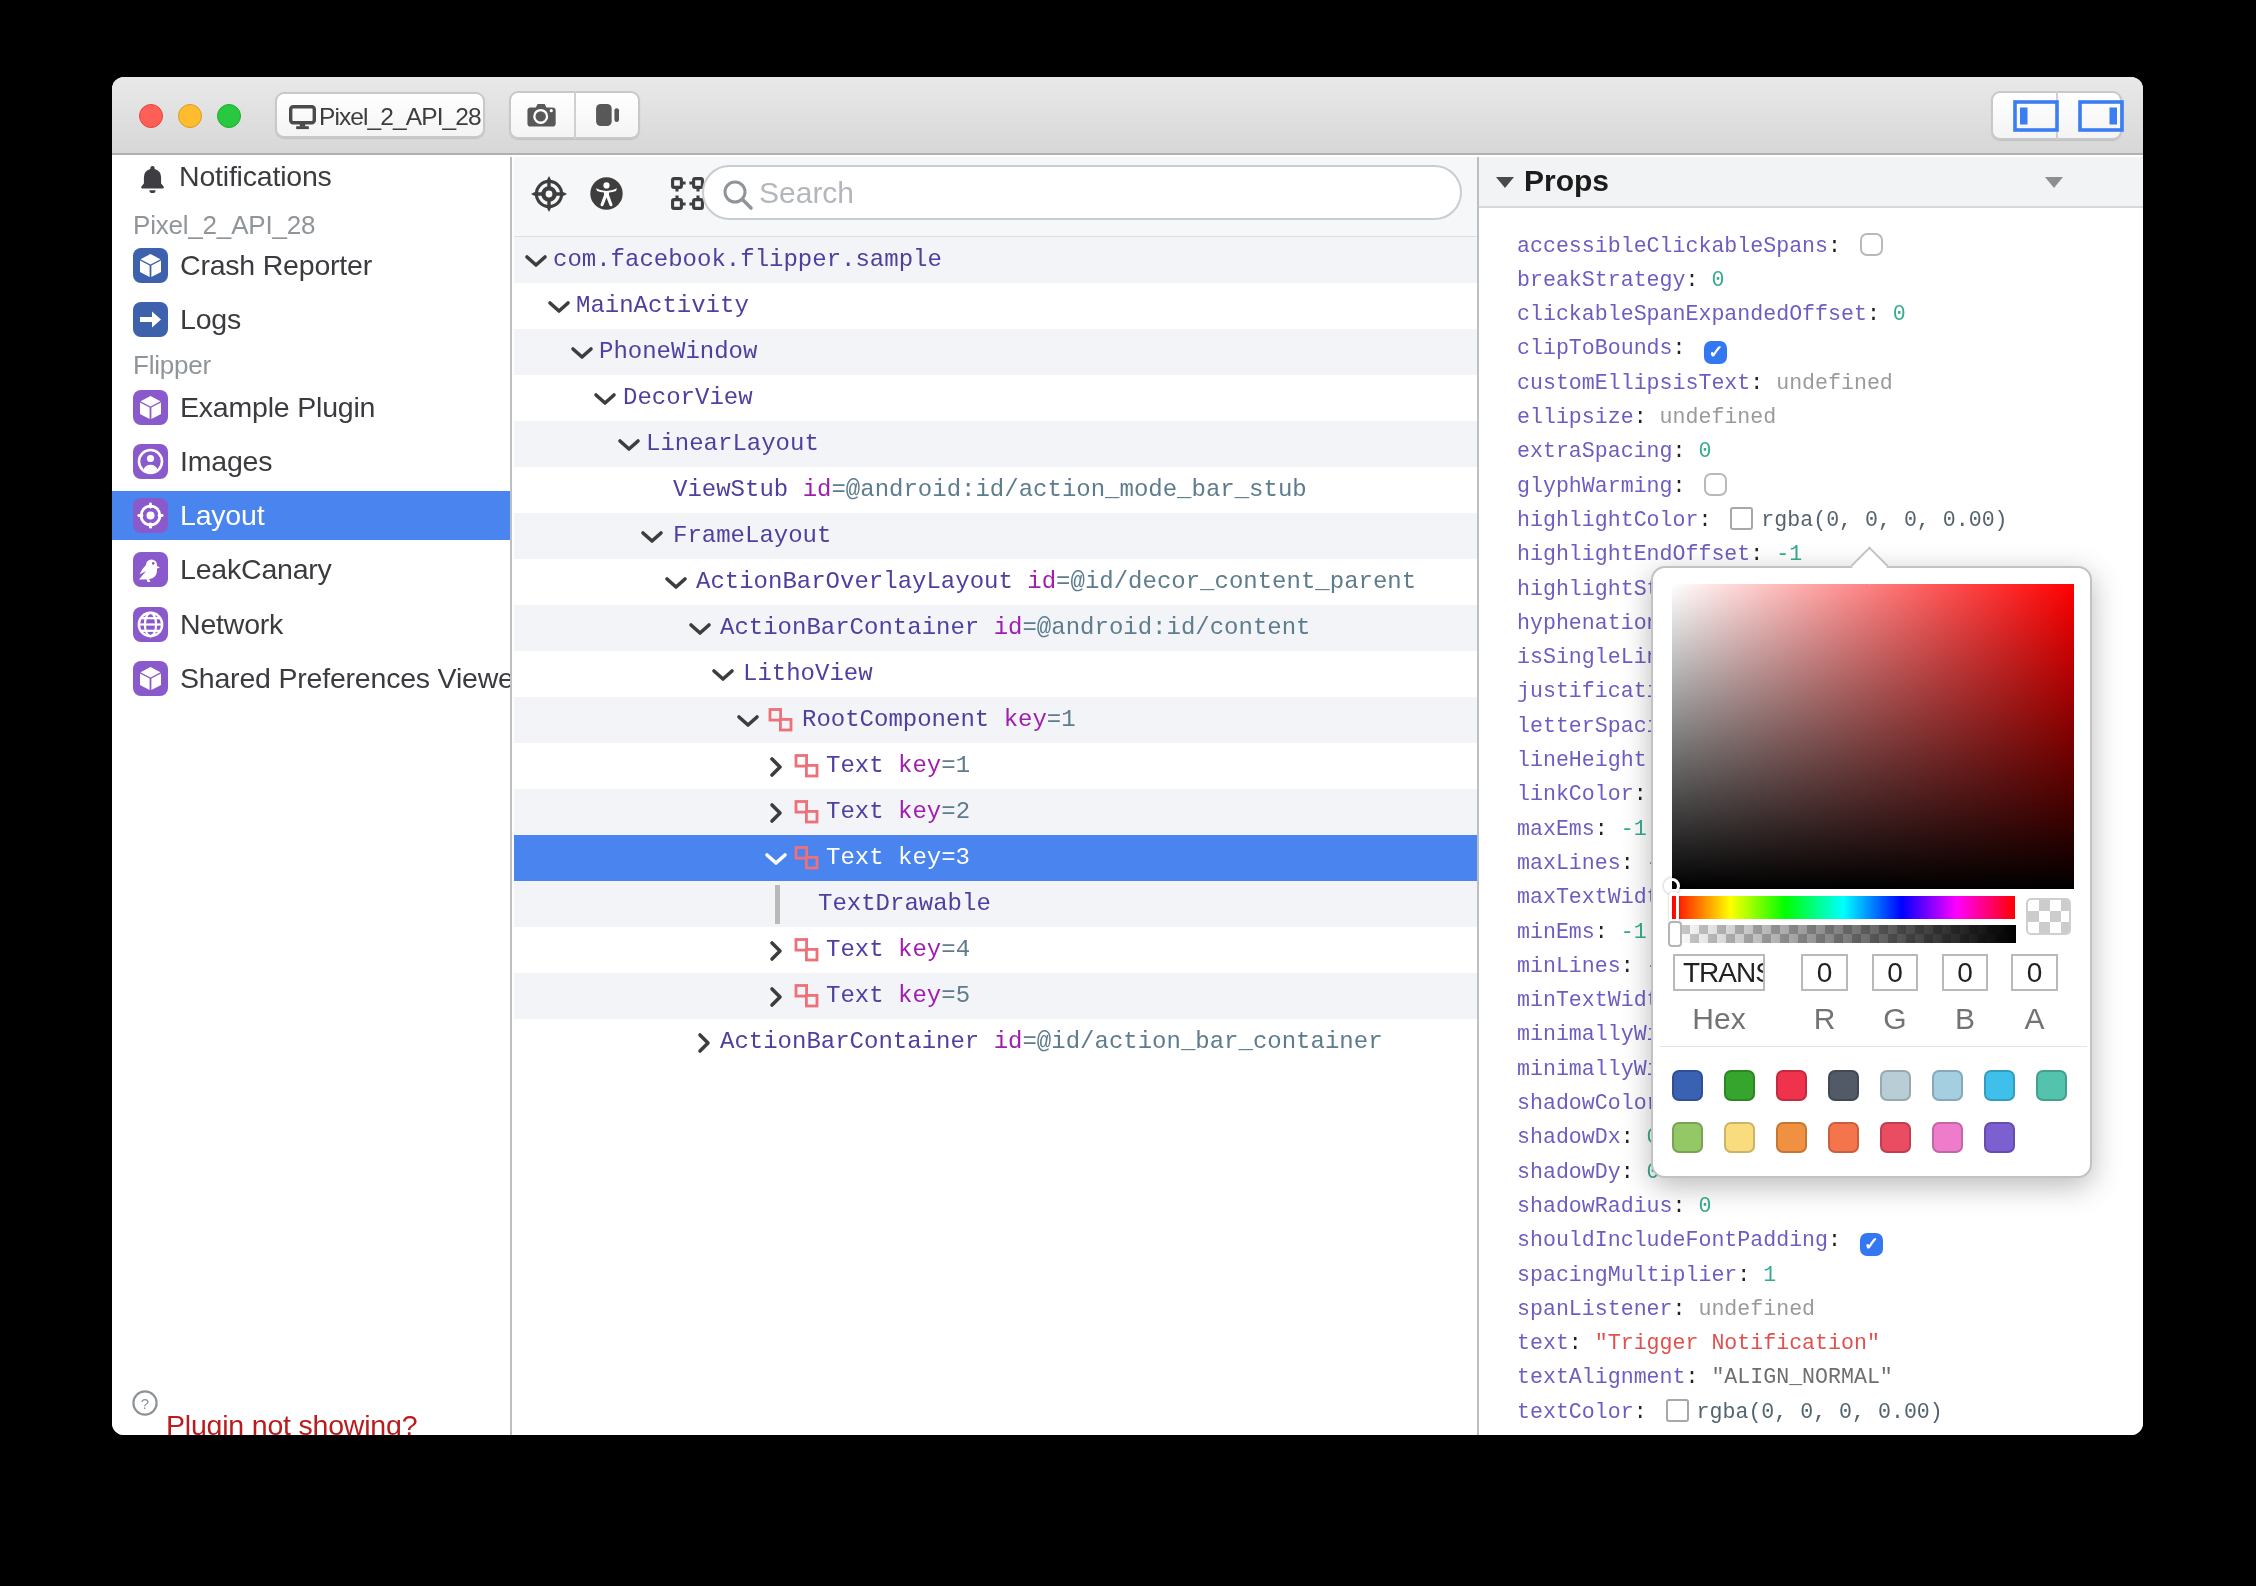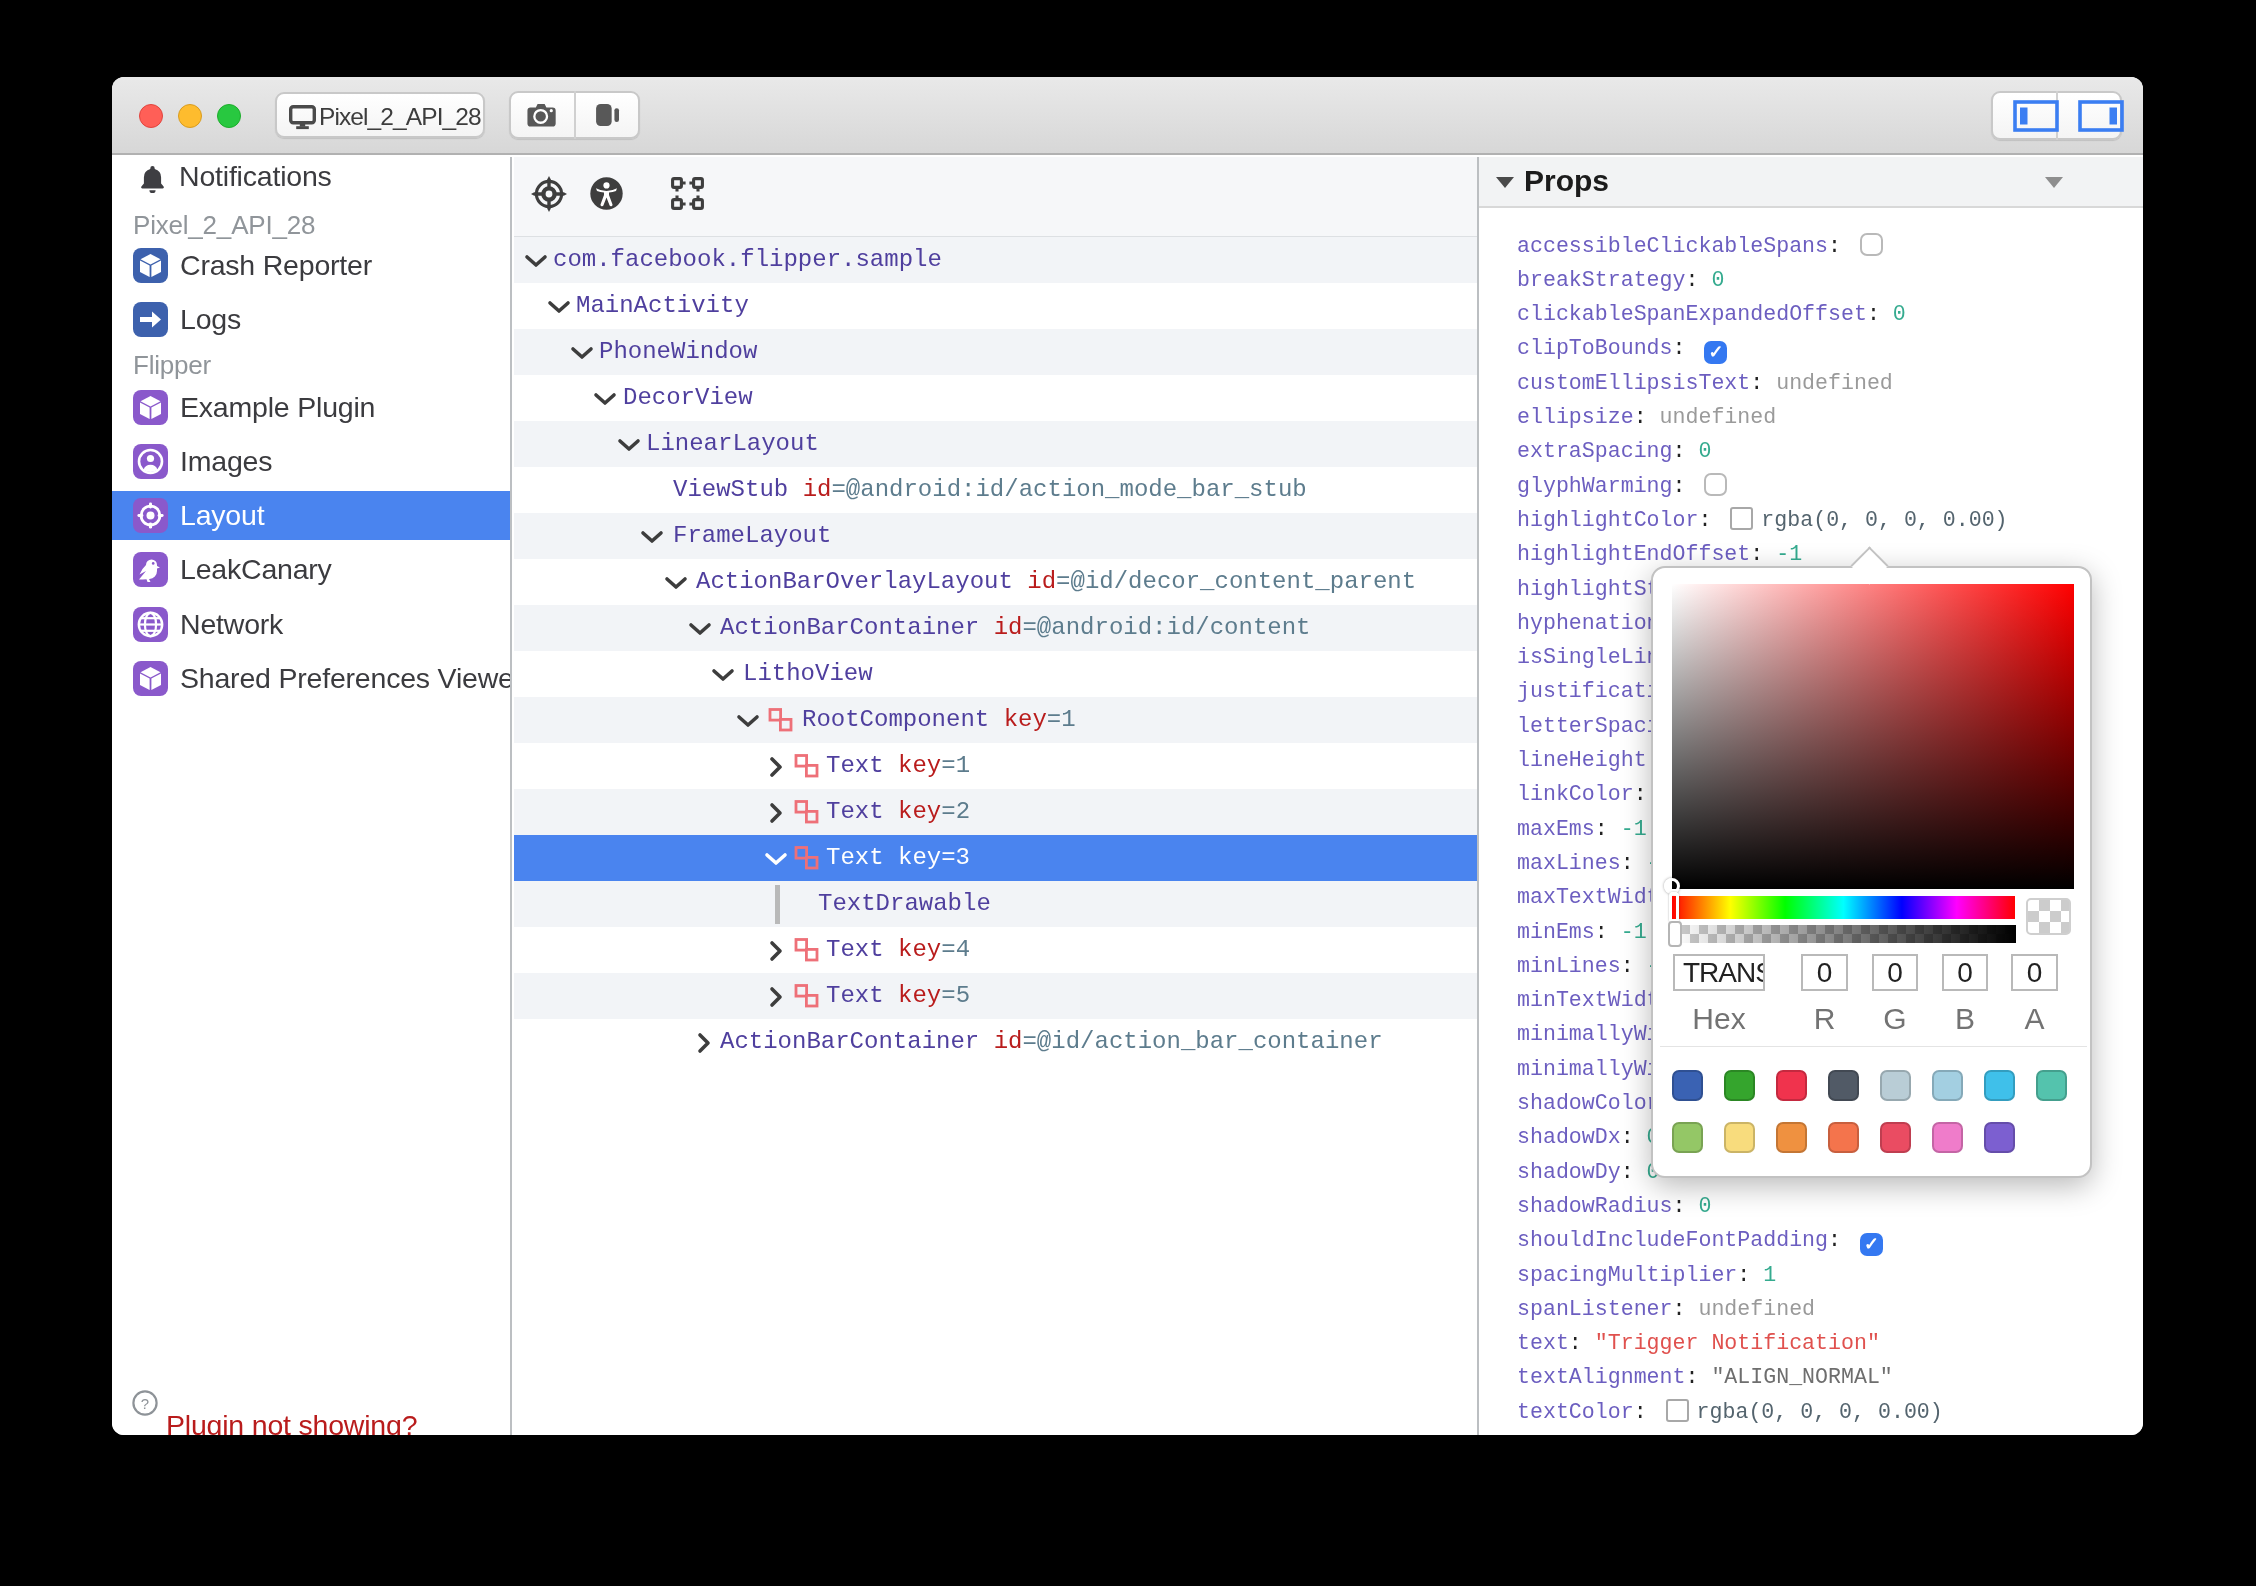--- a/index.html
+++ b/index.html
@@ -35,21 +35,21 @@
   #mid { position:absolute; left:402px; top:80px; width:963px; height:1278px; background:#fff; }
   #midbar { position:absolute; left:0; top:0; width:963px; height:80px; background:#f6f7f9;
             border-bottom:1px solid #dde0e3; }
   #search { position:absolute; left:188px; top:8px; width:760px; height:55px; border:2px solid #c9cdd1;
             border-radius:28px; background:#fff; }
   #search span { position:absolute; left:55px; top:9px; font-size:30px; color:#b3b7bb; }
   .trow { position:absolute; left:0; width:963px; height:46px; font-family:"Liberation Mono",monospace;
           font-size:24px; line-height:46px; white-space:pre; }
   .gray { background:#f2f4f7; }
   .sel { background:#4a84ef; color:#fff; }
-  .tp { color:#4f3f9e; } .to { color:#b91c1c;text-align:center; } .ts { color:#5d7c8d; }
+  .tp { color:#4f3f9e; } .to { color:#a21caf;text-align:center; } .ts { color:#5d7c8d; }
 
   
   #props { position:absolute; left:1365px; top:80px; width:666px; height:1278px; background:#fff; border-left:2px solid #bcbfc2; }
   #phead { position:absolute; left:0; top:0; width:664px; height:51px; background:#f2f3f4;
            border-bottom:2px solid #d8d8d8; }
   #phead b { position:absolute; left:45px; top:7px; font-size:30px; color:#1c1c1c; }
   .ptri { position:absolute; width:0; height:0; border-left:9px solid transparent;
           border-right:9px solid transparent; border-top:11px solid #4a4a4a; }
   .prow { position:absolute; left:38px; height:35px; font-family:"Liberation Mono",monospace;
           font-size:21.6px; line-height:35px; white-space:pre; }
@@ -264,20 +264,27 @@
           <line x1="10.4" y1="6" x2="14.6" y2="6"></line>
               <line x1="22.6" y1="6" x2="18.4" y2="6"></line>
           <line x1="10.4" y1="27" x2="14.6" y2="27"></line>
               <line x1="22.6" y1="27" x2="18.4" y2="27"></line>
           <line x1="6" y1="10.4" x2="6" y2="14.6"></line>
               <line x1="6" y1="22.6" x2="6" y2="18.4"></line>
           <line x1="27" y1="10.4" x2="27" y2="14.6"></line>
               <line x1="27" y1="22.6" x2="27" y2="18.4"></line>
         </g>
       </svg>
+      <div id="search">
+        <svg class="abs" style="left:18px;top:12px" width="32" height="32" viewBox="0 0 32 32">
+          <circle cx="13" cy="13" r="10" fill="none" stroke="#8e949a" stroke-width="3"></circle>
+          <line x1="20.5" y1="20.5" x2="29" y2="29" stroke="#8e949a" stroke-width="3.6" stroke-linecap="round"></line>
+        </svg>
+        <span>Search</span>
+      </div>
     </div>
 
     <div class="trow gray" style="top:80px"><svg class="abs" style="left:10px;top:16px" width="24" height="16" viewBox="0 0 24 16">
             <polyline points="3,4 12,12 21,4" fill="none" stroke="#3d3d3d" stroke-width="3.6" stroke-linecap="round" stroke-linejoin="round"></polyline>
           </svg><span class="abs" style="left:39px"><span class="tp">com.facebook.flipper.sample</span></span></div>
     <div class="trow " style="top:126px"><svg class="abs" style="left:33px;top:16px" width="24" height="16" viewBox="0 0 24 16">
             <polyline points="3,4 12,12 21,4" fill="none" stroke="#3d3d3d" stroke-width="3.6" stroke-linecap="round" stroke-linejoin="round"></polyline>
           </svg><span class="abs" style="left:62px"><span class="tp">MainActivity</span></span></div>
     <div class="trow gray" style="top:172px"><svg class="abs" style="left:56px;top:16px" width="24" height="16" viewBox="0 0 24 16">
             <polyline points="3,4 12,12 21,4" fill="none" stroke="#3d3d3d" stroke-width="3.6" stroke-linecap="round" stroke-linejoin="round"></polyline>

